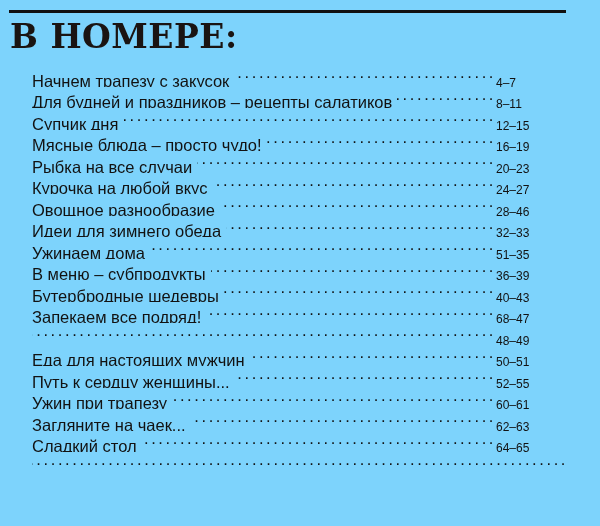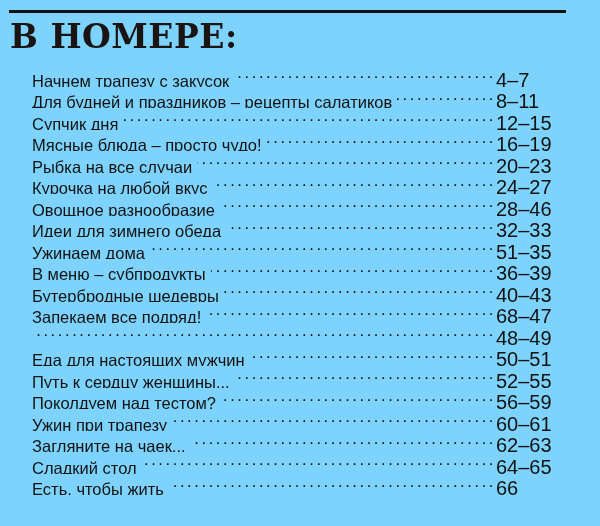--- a/index.html
+++ b/index.html
@@ -86,21 +86,21 @@
     position: absolute;
     right: 0;
     bottom: 3px;
     white-space: nowrap;
   }
 
   .toc-pages {
     flex: 0 0 auto;
     width: 72px;
     text-align: left;
-    font-size: 20px;
+    font-size: 12px;
     color: #121212;
   }
 </style>
 </head>
 <body>
 
 <div class="page">
 
   <div class="top-rule"></div>
 
@@ -175,39 +175,32 @@
         <span class="toc-title">Еда для настоящих мужчин</span>
         <span class="toc-leader"></span>
         <span class="toc-pages">50–51</span>
       </div>
       <div class="toc-row">
         <span class="toc-title">Путь к сердцу женщины...</span>
         <span class="toc-leader"></span>
         <span class="toc-pages">52–55</span>
       </div>
       <div class="toc-row">
-        <span class="toc-title">Поколдуем над тестом?</span>
-        <span class="toc-leader"></span>
-        <span class="toc-pages">56–59</span>
-      </div>
-      <div class="toc-row">
         <span class="toc-title">Ужин при трапезу</span>
         <span class="toc-leader"></span>
         <span class="toc-pages">60–61</span>
       </div>
       <div class="toc-row">
         <span class="toc-title">Загляните на чаек...</span>
         <span class="toc-leader"></span>
         <span class="toc-pages">62–63</span>
       </div>
       <div class="toc-row">
         <span class="toc-title">Сладкий стол</span>
         <span class="toc-leader"></span>
         <span class="toc-pages">64–65</span>
       </div>
       <div class="toc-row">
-        <span class="toc-title">Есть, чтобы жить</span>
-        <span class="toc-leader"></span>
-        <span class="toc-pages">66</span>
+        <span class="toc-leader"></span>
       </div>
     </div>
 
 </div>
 
 </body></html>

